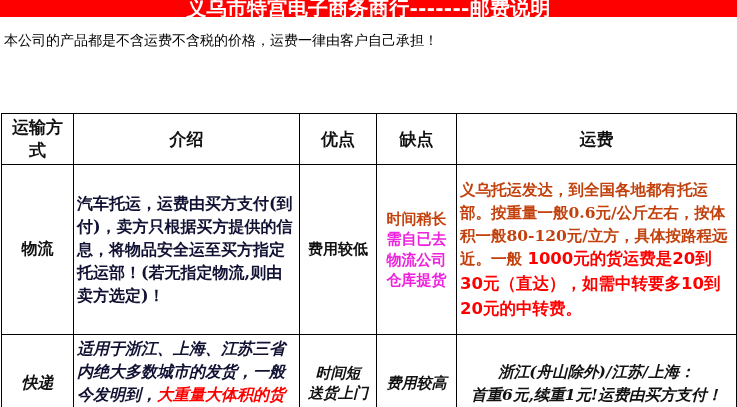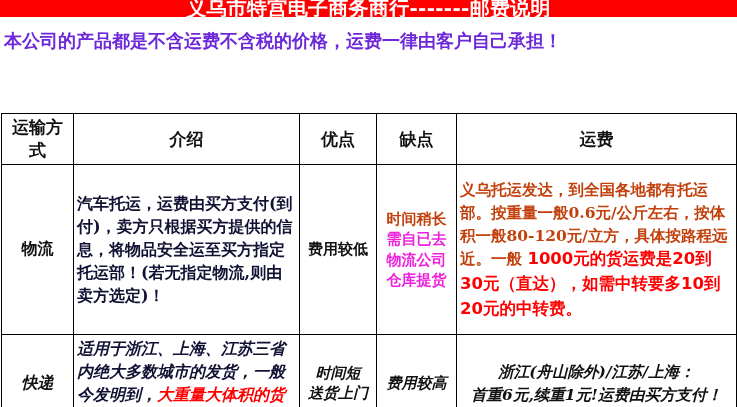--- a/index.html
+++ b/index.html
@@ -42,23 +42,23 @@
 
   
   .subtitle-wrap {
     height: 48px;
     display: flex;
     align-items: center;
     padding-left: 4px;
     box-sizing: border-box;
   }
   .subtitle {
-    color: #6d28d9;
-    font-size: 18px;
-    font-weight: bold;
+    color: #000000;
+    font-size: 14px;
+    font-weight: normal;
     font-family: "DejaVu Serif", "Liberation Serif", serif;
     white-space: nowrap;
   }
 
   
   table.fee-table {
     border-collapse: collapse;
     width: 735px;
     margin-left: 1px;
     table-layout: fixed;

